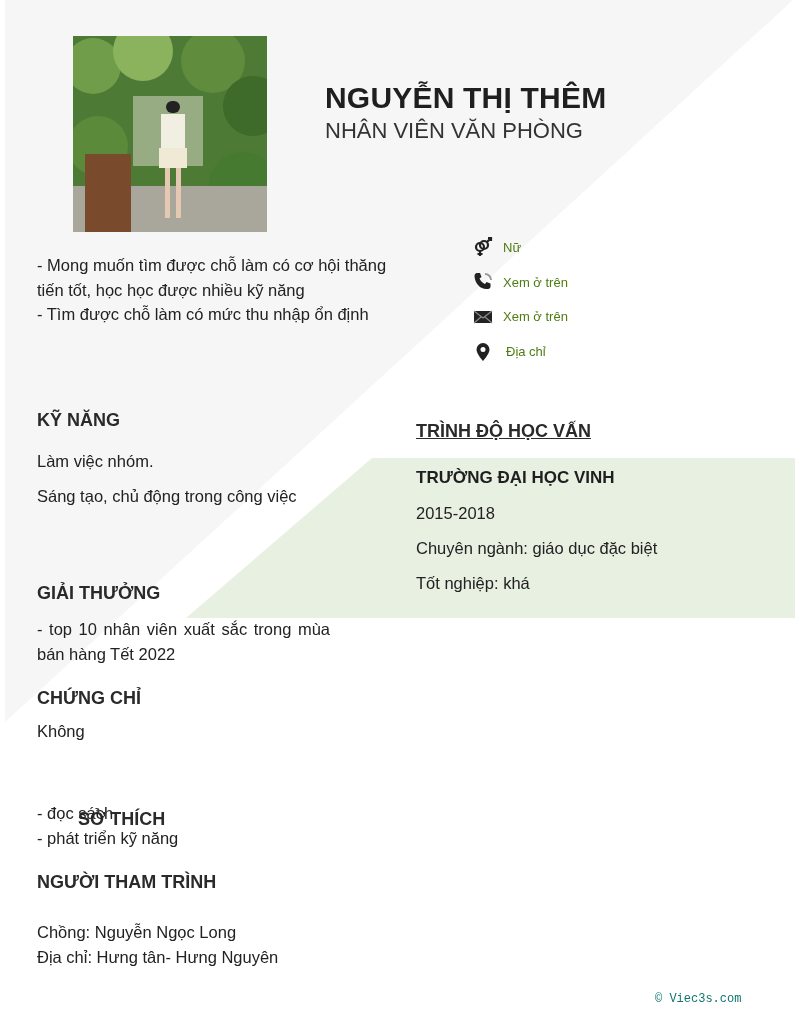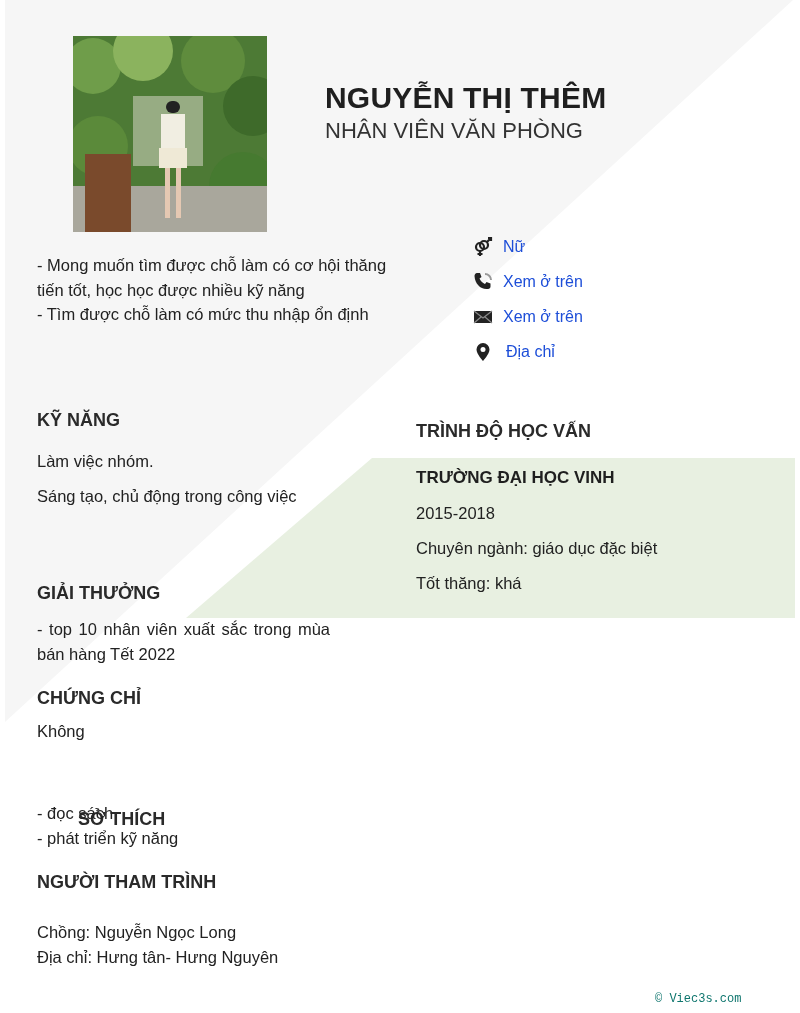--- a/index.html
+++ b/index.html
@@ -26,21 +26,21 @@
 
     .objective {
       left: 37px; top: 253px; width: 380px; font-size: 16.5px; line-height: 24.5px; color: #222;
     }
     .objective div { white-space: nowrap; }
 
     .contact { left: 472px; top: 230px; }
     .contact-row { display: flex; align-items: center; height: 34.75px; }
     .contact-row .ic { width: 22px; height: 22px; display: flex; align-items: center; justify-content: center; margin-right: 9px; }
     .contact-row .ic svg { width: 20px; height: 20px; display: block; }
-    .contact-row .txt { font-size: 16px; color: #1d4ed8; white-space: nowrap; }
+    .contact-row .txt { font-size: 13px; color: #4d7c0f; white-space: nowrap; }
     .contact-row.addr .txt { padding-left: 3px; }
 
     .sec-title { font-size: 18px; font-weight: bold; color: #2a2a2a; white-space: nowrap; }
     .body-text { font-size: 16.5px; color: #222; white-space: nowrap; }
 
     .skills-title { left: 37px; top: 410px; }
     .skill-1 { left: 37px; top: 452px; }
     .skill-2 { left: 37px; top: 487px; }
 
     .awards-title { left: 37px; top: 583px; }
@@ -50,21 +50,21 @@
 
     .cert-title { left: 37px; top: 688px; }
     .cert-text { left: 37px; top: 722px; }
 
     .hobby-title { left: 37px; top: 809px; margin-left: 41px; }
     .hobby-text { left: 37px; top: 801px; line-height: 24.5px; }
 
     .ref-title { left: 37px; top: 872px; }
     .ref-text { left: 37px; top: 920px; line-height: 24.5px; }
 
-    .edu-title { left: 416px; top: 421px; }
+    .edu-title { left: 416px; top: 421px; text-decoration: underline; }
     .edu-school { left: 416px; top: 468px; font-size: 17px; font-weight: bold; color: #1f1f1f; white-space: nowrap; }
     .edu-years { left: 416px; top: 504px; }
     .edu-major { left: 416px; top: 539px; }
     .edu-grade { left: 416px; top: 574px; }
 
     .footer {
       left: 655px; top: 992px; font-family: "Liberation Mono", "DejaVu Sans Mono", monospace;
       font-size: 12px; color: #0f766e; white-space: nowrap;
     }
   </style>
@@ -169,15 +169,15 @@
 <div class="abs sec-title ref-title">NGƯỜI THAM TRÌNH</div>
 <div class="abs body-text ref-text">
   <div>Chồng: Nguyễn Ngọc Long</div>
   <div>Địa chỉ: Hưng tân- Hưng Nguyên</div>
 </div>
 
 <div class="abs sec-title edu-title">TRÌNH ĐỘ HỌC VẤN</div>
 <div class="abs edu-school">TRƯỜNG ĐẠI HỌC VINH</div>
 <div class="abs body-text edu-years">2015-2018</div>
 <div class="abs body-text edu-major">Chuyên ngành: giáo dục đặc biệt</div>
-<div class="abs body-text edu-grade">Tốt thăng: khá</div>
+<div class="abs body-text edu-grade">Tốt nghiệp: khá</div>
 
 <div class="abs footer">© Viec3s.com</div>
 
 </body></html>

